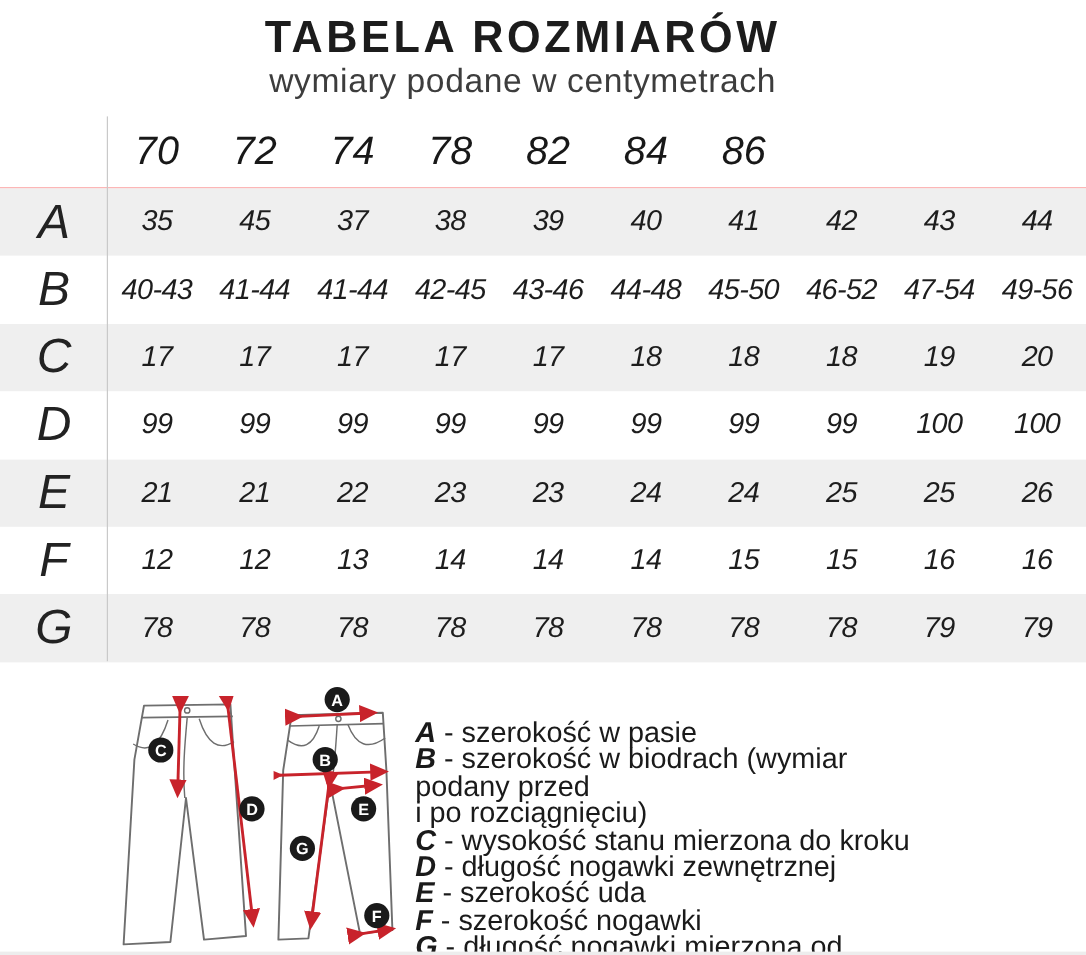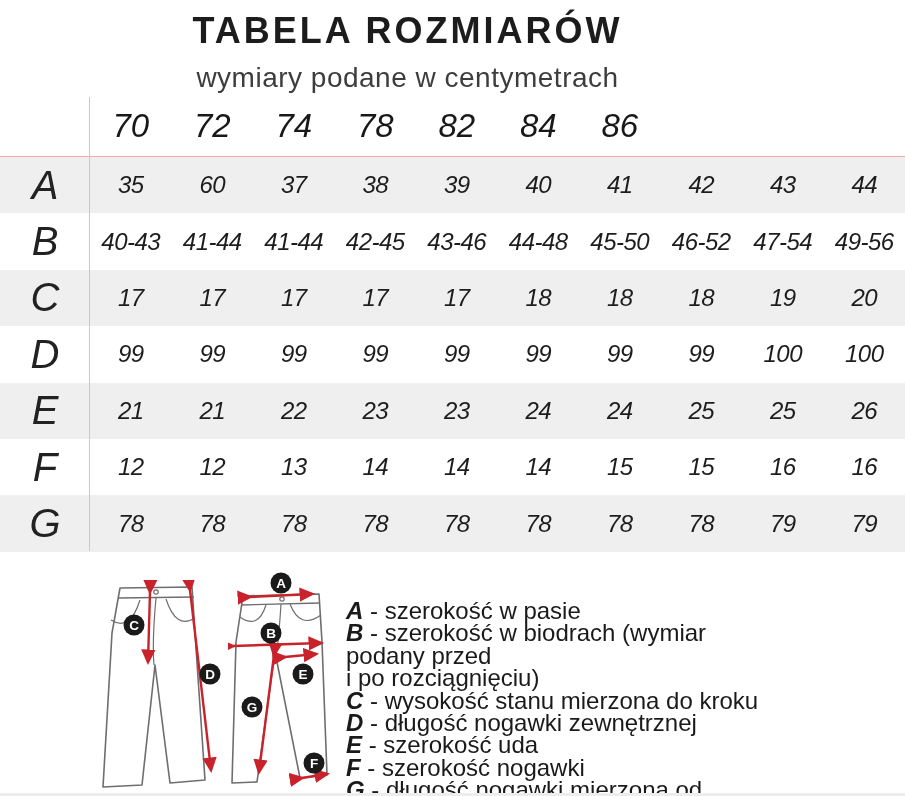--- a/index.html
+++ b/index.html
@@ -1,23 +1,23 @@
 <!DOCTYPE html>
 <html><head>
 <meta charset="utf-8">
 <style>
   html,body{margin:0;padding:0;}
   body{font-family:"Liberation Sans",sans-serif;background:#ffffff;}
   .page{position:relative;width:905px;height:796px;background:#ffffff;overflow:hidden;color:#1d1d1d;}
 
   
-  .hdr{position:absolute;top:12px;left:0;width:815px;text-align:center;}
+  .hdr{position:absolute;top:12px;left:0;width:815px;text-align:center;padding-left:28px;}
   .title{font-size:36px;font-weight:bold;letter-spacing:3px;color:#1c1c1c;line-height:1.05;
          transform:scaleY(1.04);}
-  .subtitle{font-size:28px;font-weight:400;color:#3d3d3d;letter-spacing:0.5px;margin-top:12px;}
+  .subtitle{font-size:28px;font-weight:400;color:#3d3d3d;letter-spacing:0.5px;margin-top:2px;}
 
   
   .table-wrap{position:absolute;top:95px;left:0;width:905px;}
   .t-row{display:grid;grid-template-columns:90px repeat(10,1fr);align-items:center;height:56.4px;}
   .t-row.header{height:61px;border-bottom:1px solid #fca5a5;}
   .t-row.stripe{background:#efefef;}
   .t-cell{text-align:center;font-style:italic;}
   .size-head{font-size:33px;font-weight:500;color:#181818;}
   .row-label{font-size:40px;font-weight:400;color:#222222;}
   .val{font-size:24px;color:#1d1d1d;letter-spacing:-0.5px;}
@@ -52,21 +52,21 @@
         <div class="t-cell size-head">72</div>
         <div class="t-cell size-head">74</div>
         <div class="t-cell size-head">78</div>
         <div class="t-cell size-head">82</div>
         <div class="t-cell size-head">84</div>
         <div class="t-cell size-head">86</div>
       </div>
       <div class="t-row stripe">
         <div class="t-cell row-label">A</div>
         <div class="t-cell val">35</div>
-        <div class="t-cell val">60</div>
+        <div class="t-cell val">45</div>
         <div class="t-cell val">37</div>
         <div class="t-cell val">38</div>
         <div class="t-cell val">39</div>
         <div class="t-cell val">40</div>
         <div class="t-cell val">41</div>
         <div class="t-cell val">42</div>
         <div class="t-cell val">43</div>
         <div class="t-cell val">44</div>
       </div>
       <div class="t-row">

